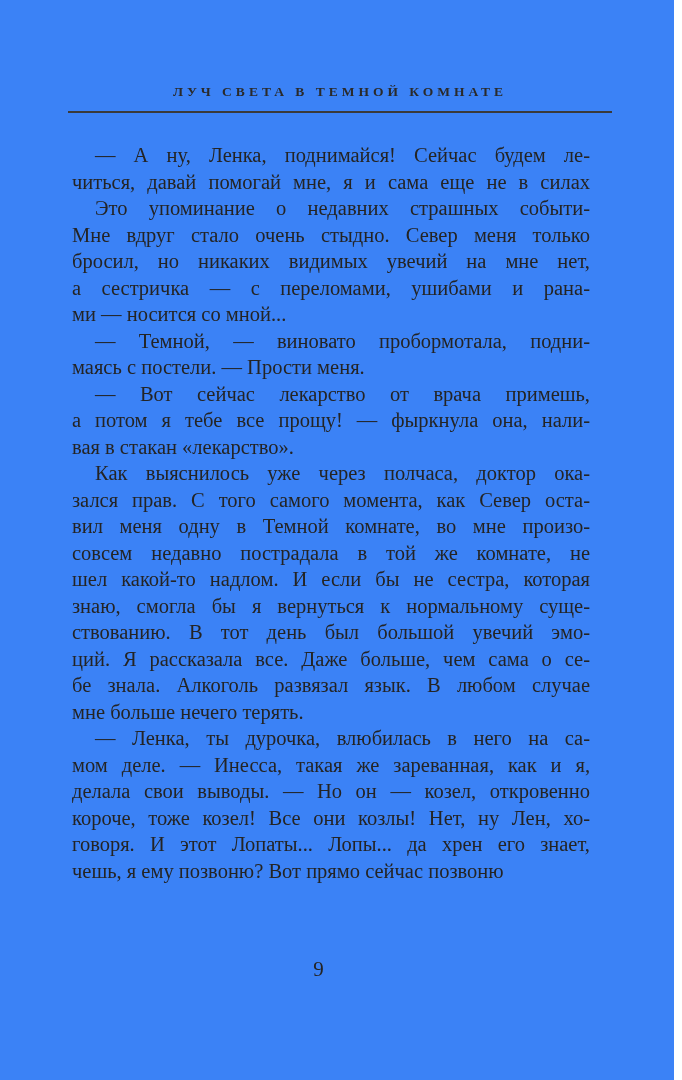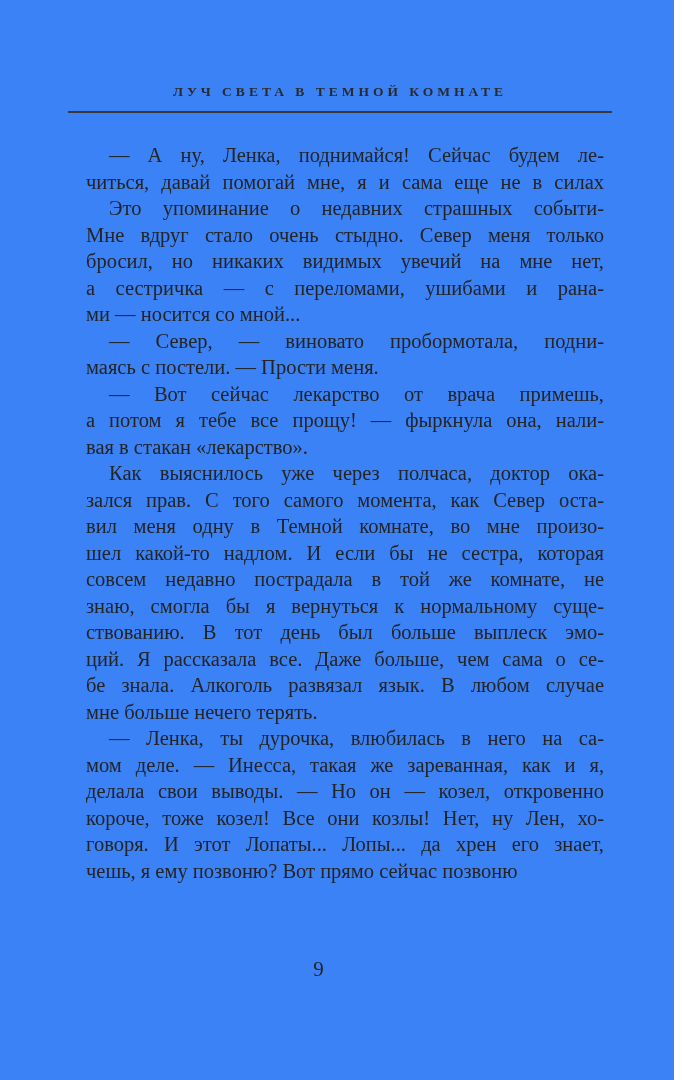--- a/index.html
+++ b/index.html
@@ -38,21 +38,20 @@
     background: #3a3a3a;
   }
   .body-text {
     position: absolute;
     top: 142px;
     left: 72px;
     width: 518px;
     font-size: 20.5px;
     line-height: 26.5px;
     color: #242424;
-    margin-left: 14px;
   }
   .jline {
     text-align: justify;
     text-align-last: justify;
     white-space: normal;
   }
   .jline.first {
     text-indent: 23px;
   }
   .jline.last {
@@ -77,32 +76,32 @@
   </div>
   <div class="header-rule"></div>
   <div class="body-text">
       <div class="jline first">— А ну, Ленка, поднимайся! Сейчас будем ле-</div>
       <div class="jline">читься, давай помогай мне, я и сама еще не в силах</div>
       <div class="jline first">Это упоминание о недавних страшных событи-</div>
       <div class="jline">Мне вдруг стало очень стыдно. Север меня только</div>
       <div class="jline">бросил, но никаких видимых увечий на мне нет,</div>
       <div class="jline">а сестричка — с переломами, ушибами и рана-</div>
       <div class="jline last">ми — носится со мной...</div>
-      <div class="jline first">— Север, — виновато пробормотала, подни-</div>
+      <div class="jline first">— Темной, — виновато пробормотала, подни-</div>
       <div class="jline last">маясь с постели. — Прости меня.</div>
       <div class="jline first">— Вот сейчас лекарство от врача примешь,</div>
       <div class="jline">а потом я тебе все прощу! — фыркнула она, нали-</div>
       <div class="jline last">вая в стакан «лекарство».</div>
       <div class="jline first">Как выяснилось уже через полчаса, доктор ока-</div>
       <div class="jline">зался прав. С того самого момента, как Север оста-</div>
       <div class="jline">вил меня одну в Темной комнате, во мне произо-</div>
+      <div class="jline">совсем недавно пострадала в той же комнате, не</div>
       <div class="jline">шел какой-то надлом. И если бы не сестра, которая</div>
-      <div class="jline">совсем недавно пострадала в той же комнате, не</div>
       <div class="jline">знаю, смогла бы я вернуться к нормальному суще-</div>
-      <div class="jline">ствованию. В тот день был больше выплеск эмо-</div>
+      <div class="jline">ствованию. В тот день был большой увечий эмо-</div>
       <div class="jline">ций. Я рассказала все. Даже больше, чем сама о се-</div>
       <div class="jline">бе знала. Алкоголь развязал язык. В любом случае</div>
       <div class="jline last">мне больше нечего терять.</div>
       <div class="jline first">— Ленка, ты дурочка, влюбилась в него на са-</div>
       <div class="jline">мом деле. — Инесса, такая же зареванная, как и я,</div>
       <div class="jline">делала свои выводы. — Но он — козел, откровенно</div>
       <div class="jline">короче, тоже козел! Все они козлы! Нет, ну Лен, хо-</div>
       <div class="jline">говоря. И этот Лопаты... Лопы... да хрен его знает,</div>
       <div class="jline last">чешь, я ему позвоню? Вот прямо сейчас позвоню</div>
     </div>

